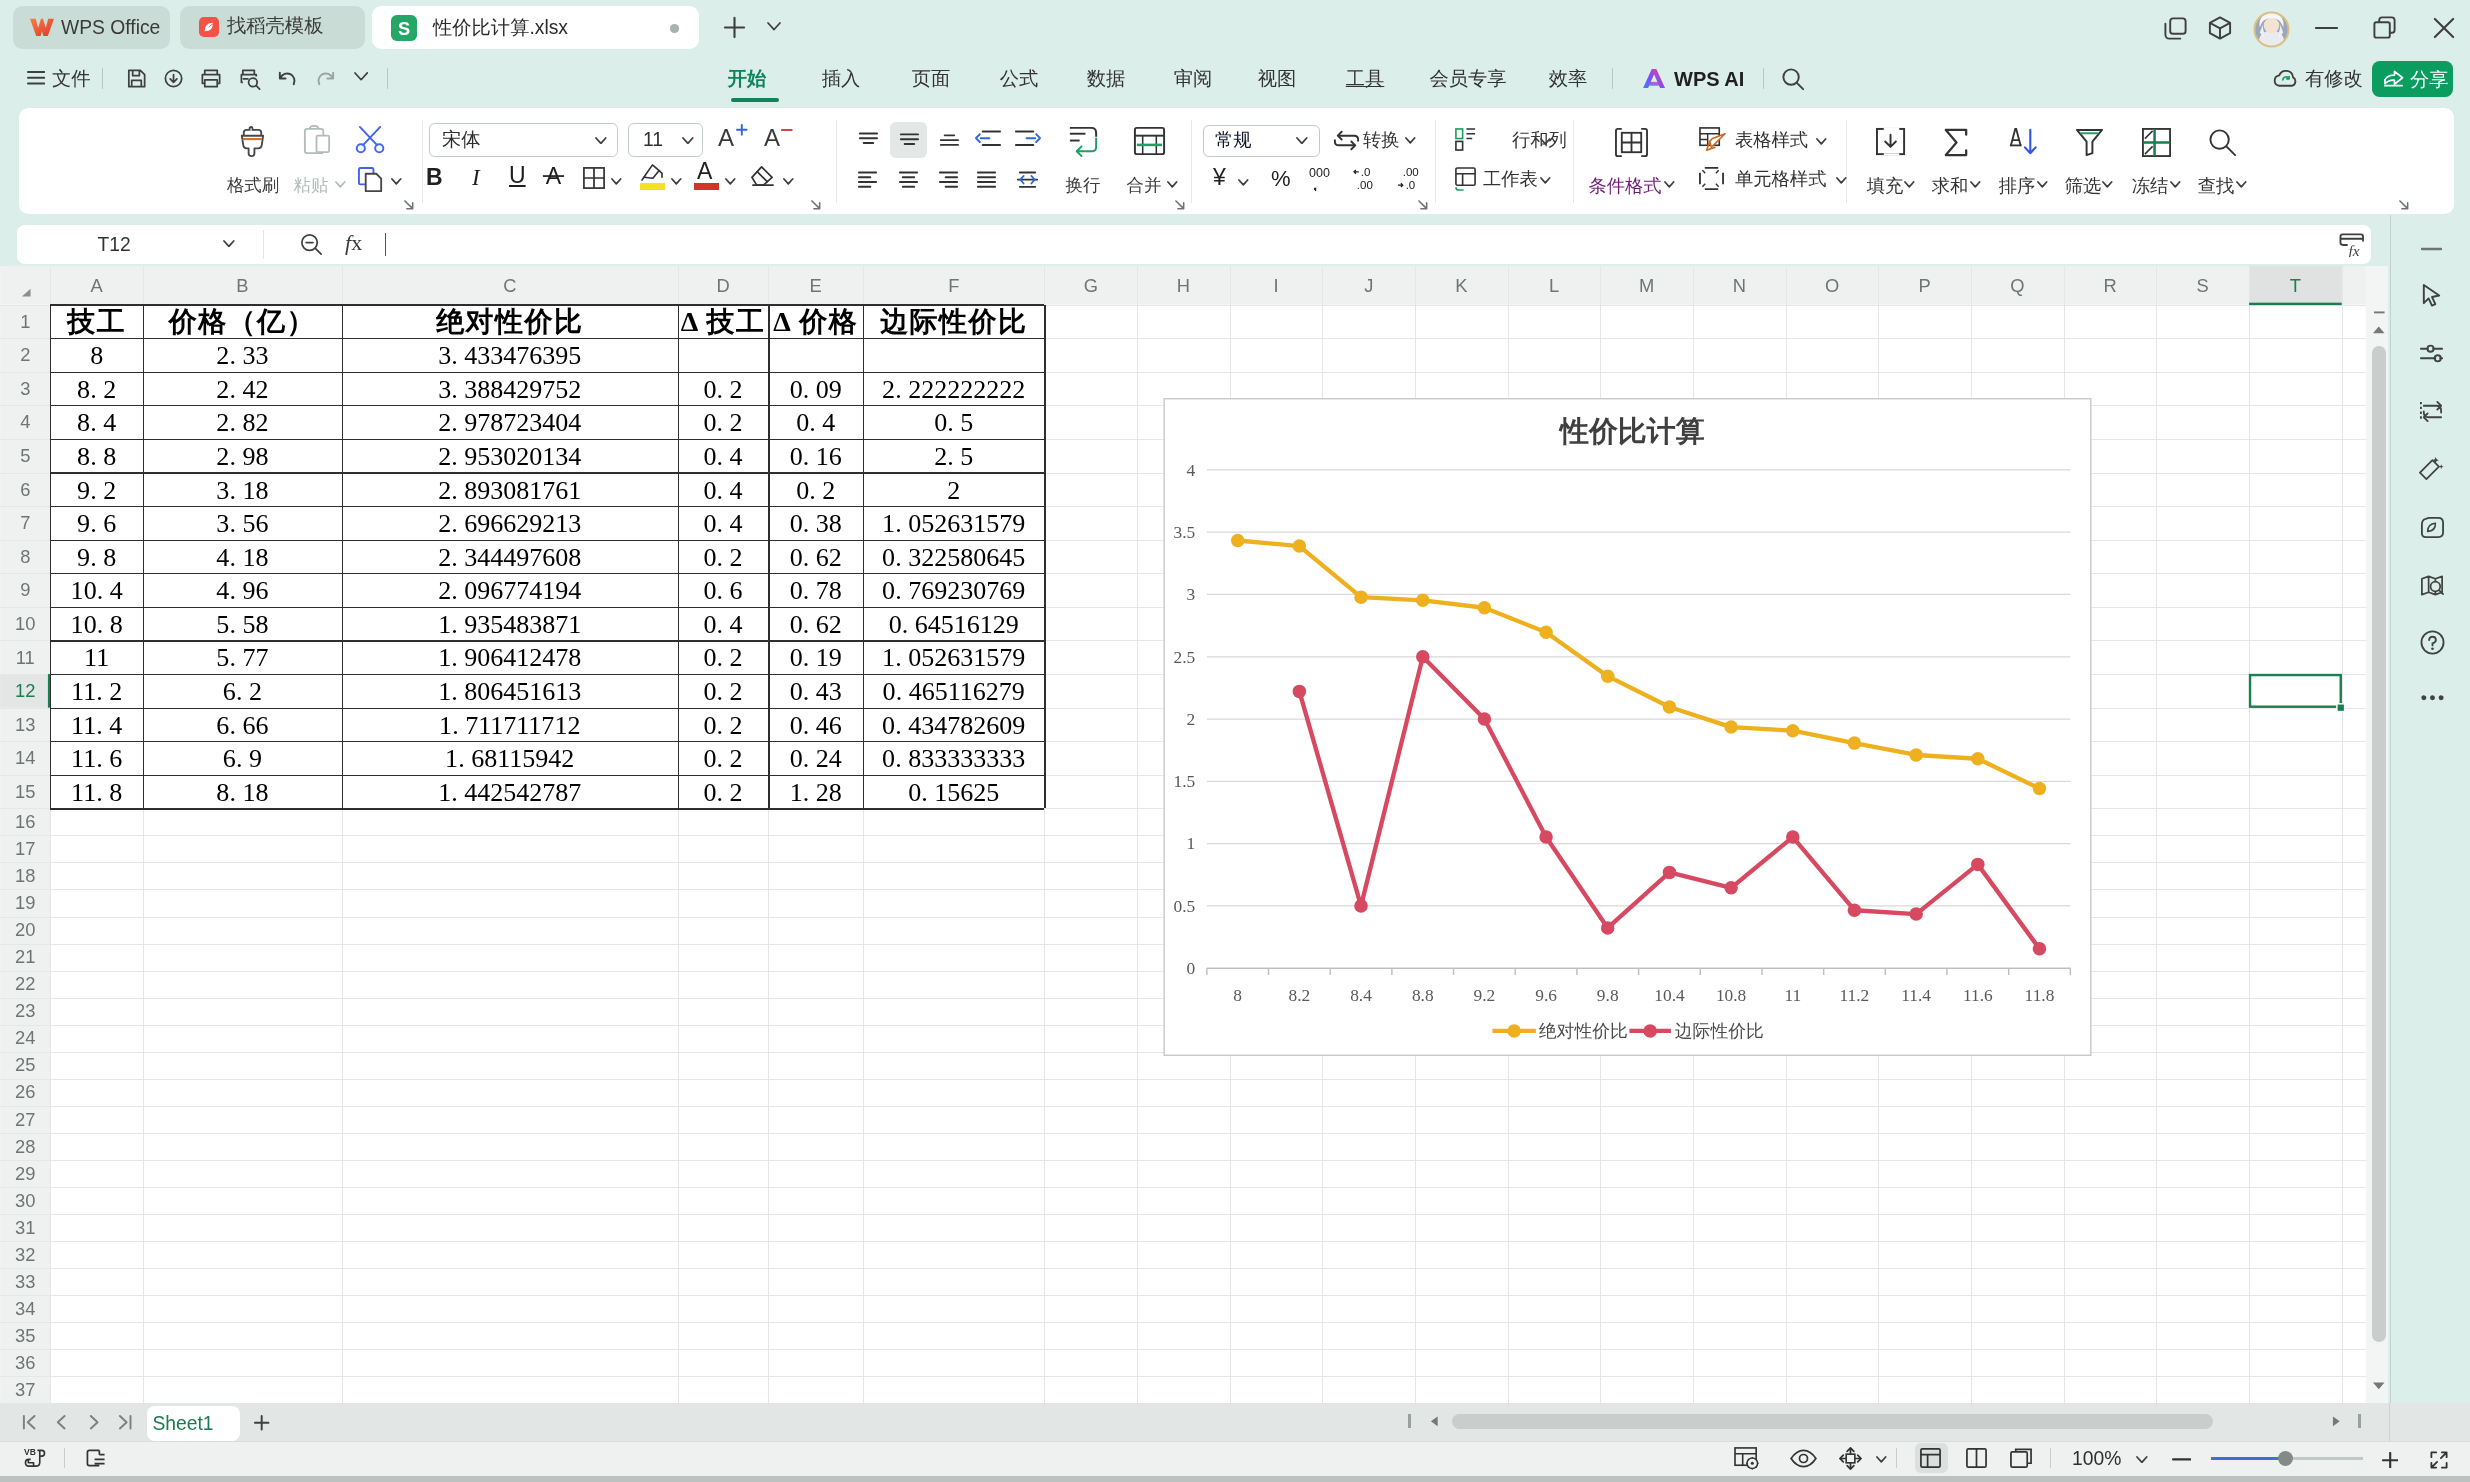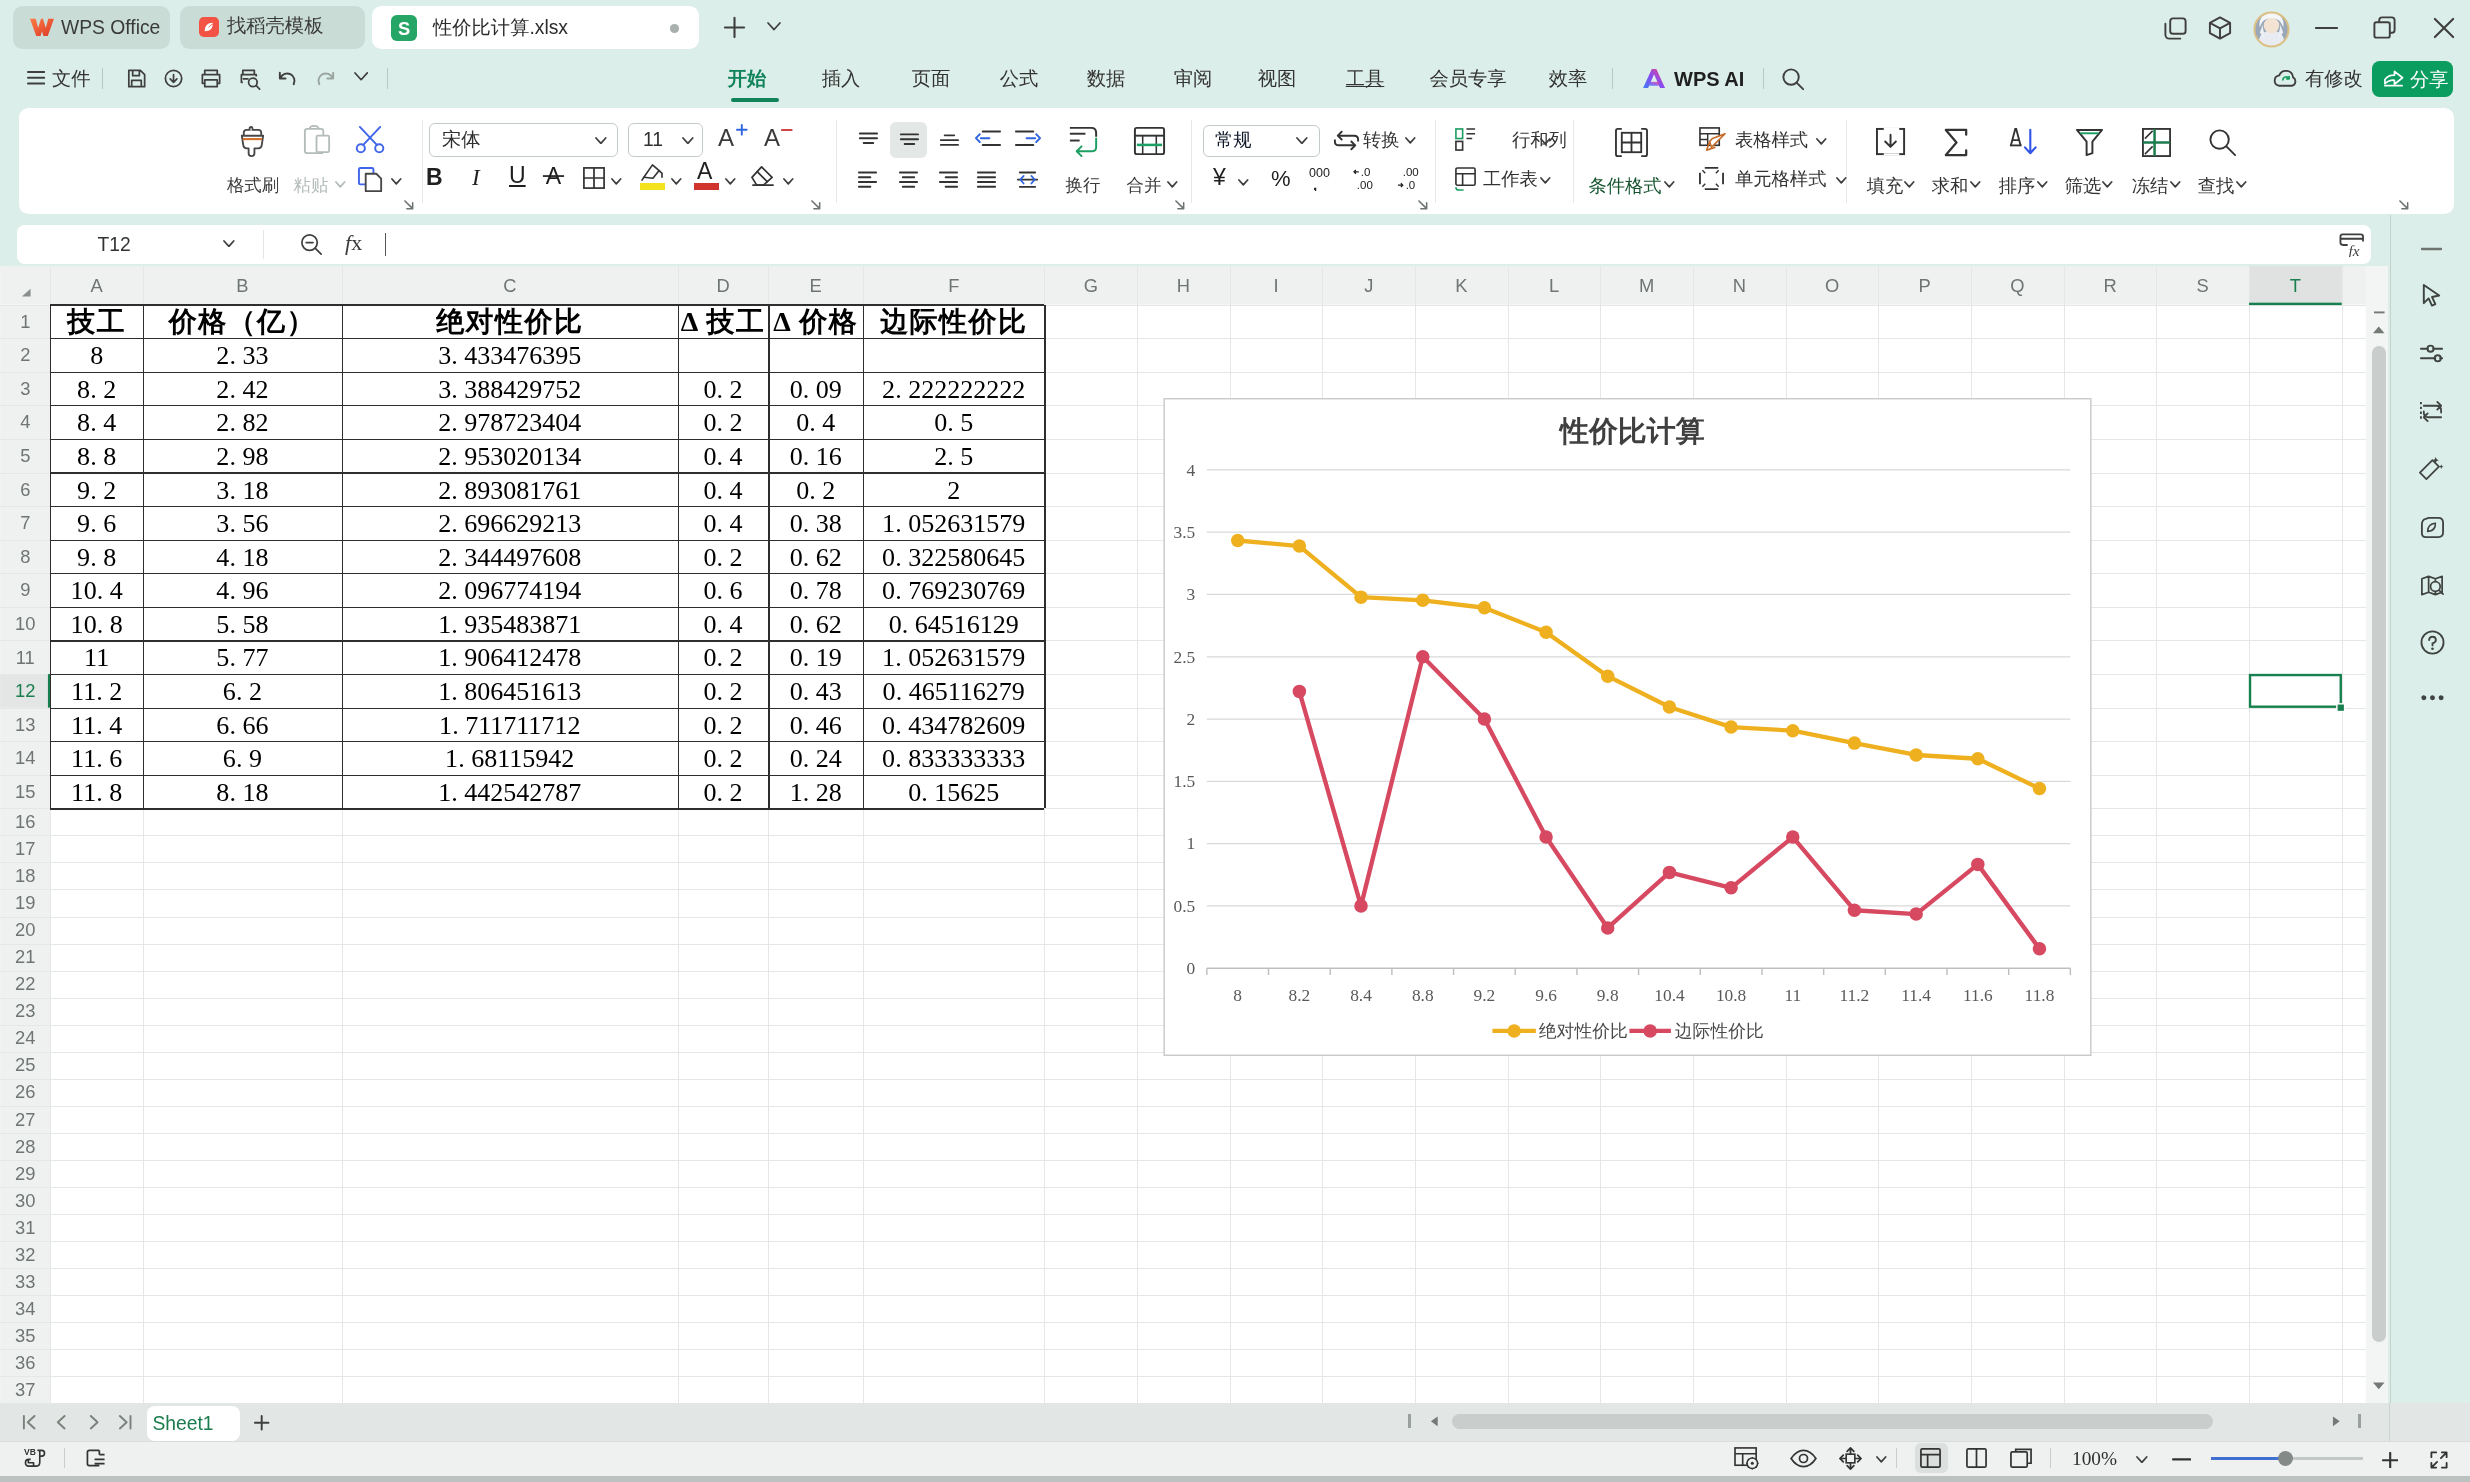--- a/index.html
+++ b/index.html
@@ -339,21 +339,21 @@
     </svg>
 <div style="position:absolute;left:1483px;top:170px;font-size:18.3px;color:#333;font-weight:normal;font-family:'Liberation Sans', sans-serif;white-space:nowrap;line-height:1;">工作表</div>
 <svg style="position:absolute;left:1540px;top:177px" width="10.6" height="6.8" viewBox="0 0 11.0 7.0">
       <path d="M1 1L5.5 6.0L10.0 1" stroke="#3f3f3f" stroke-width="1.8" fill="none" stroke-linecap="round" stroke-linejoin="round"></path>
     </svg>
 <svg style="position:absolute;left:1614px;top:126px" width="35" height="33" viewBox="0 0 36 34">
       <path d="M8 3 H4 Q2 3 2 5 V29 Q2 31 4 31 H8 M28 3 H32 Q34 3 34 5 V29 Q34 31 32 31 H28" stroke="#333" stroke-width="1.9" fill="none"></path>
 <rect x="8" y="7" width="20" height="20" stroke="#333" stroke-width="1.9" fill="none"></rect>
       <path d="M8 17 H28 M18 7 V27" stroke="#333" stroke-width="1.9"></path>
     </svg>
-<div style="position:absolute;left:1625px;top:177px;font-size:18.3px;color:#14532d;font-weight:normal;font-family:'Liberation Sans', sans-serif;white-space:nowrap;line-height:1;transform:translateX(-50%);">条件格式</div>
+<div style="position:absolute;left:1625px;top:177px;font-size:18.3px;color:#701a75;font-weight:normal;font-family:'Liberation Sans', sans-serif;white-space:nowrap;line-height:1;transform:translateX(-50%);">条件格式</div>
 <svg style="position:absolute;left:1664px;top:181px" width="10.6" height="6.8" viewBox="0 0 11.0 7.0">
       <path d="M1 1L5.5 6.0L10.0 1" stroke="#3f3f3f" stroke-width="1.8" fill="none" stroke-linecap="round" stroke-linejoin="round"></path>
     </svg>
 <svg style="position:absolute;left:1698px;top:126px" width="29" height="27" viewBox="0 0 30 28">
       <rect x="2" y="2" width="20" height="18" stroke="#333" stroke-width="1.7" fill="none"></rect>
       <path d="M2 8 H22 M10 8 V20 M2 14 H10" stroke="#333" stroke-width="1.5"></path>
 <path d="M28 8 L17 19 L14 22 L12 16 L15 13 Z" fill="#fff" stroke="#c56a28" stroke-width="1.7" stroke-linejoin="round"></path>
       <path d="M12 16 L9 25 L18 22" fill="none" stroke="#c56a28" stroke-width="1.7" stroke-linejoin="round"></path>
     </svg>
 <div style="position:absolute;left:1735px;top:131px;font-size:18.3px;color:#333;font-weight:normal;font-family:'Liberation Sans', sans-serif;white-space:nowrap;line-height:1;">表格样式</div>
@@ -778,21 +778,21 @@
     </svg>
 <svg style="position:absolute;left:1965px;top:1447px" width="23" height="22" viewBox="0 0 24 23">
       <rect x="2" y="2" width="20" height="19" rx="1.5" stroke="#333" stroke-width="1.8" fill="none"></rect>
       <path d="M12 2 V21" stroke="#333" stroke-width="1.8"></path>
     </svg>
 <svg style="position:absolute;left:2009px;top:1447px" width="24" height="22" viewBox="0 0 25 23">
       <rect x="2" y="5" width="17" height="16" rx="1.5" stroke="#333" stroke-width="1.8" fill="none"></rect>
       <path d="M7 5 V2.5 H23 V17 H19" stroke="#333" stroke-width="1.8" fill="none"></path>
     </svg>
 <div class="abs" style="left:2050px;top:1448px;width:1px;height:20px;background:#c8cecb"></div>
-<div style="position:absolute;left:2072px;top:1449px;font-size:19.3px;color:#2f2f2f;font-weight:normal;font-family:Liberation Serif, serif;white-space:nowrap;line-height:1;">100%</div>
+<div style="position:absolute;left:2072px;top:1449px;font-size:19.3px;color:#2f2f2f;font-weight:normal;font-family:Liberation Sans, sans-serif;white-space:nowrap;line-height:1;">100%</div>
 <svg style="position:absolute;left:2136px;top:1456px" width="11.7" height="7.4" viewBox="0 0 12.100000000000001 7.700000000000001">
       <path d="M1 1L6.1 6.6L11.1 1" stroke="#3f3f3f" stroke-width="1.8" fill="none" stroke-linecap="round" stroke-linejoin="round"></path>
     </svg>
 <svg style="position:absolute;left:2172px;top:1457px" width="19.3" height="4.8" viewBox="0 0 20 5">
       <path d="M1 2.5H19" stroke="#333" stroke-width="2.4" stroke-linecap="round"></path>
     </svg>
 <div class="abs" style="left:2211px;top:1457px;width:74px;height:2.9px;background:#3f6fd1"></div>
 <div class="abs" style="left:2285px;top:1457px;width:78px;height:2.9px;background:#c2c8c5"></div>
 <div class="abs" style="left:2278px;top:1451px;width:15.4px;height:15.4px;border-radius:50%;background:#848a87"></div>
 <svg style="position:absolute;left:2382px;top:1452px" width="16.4" height="16.4" viewBox="0 0 17 17">

